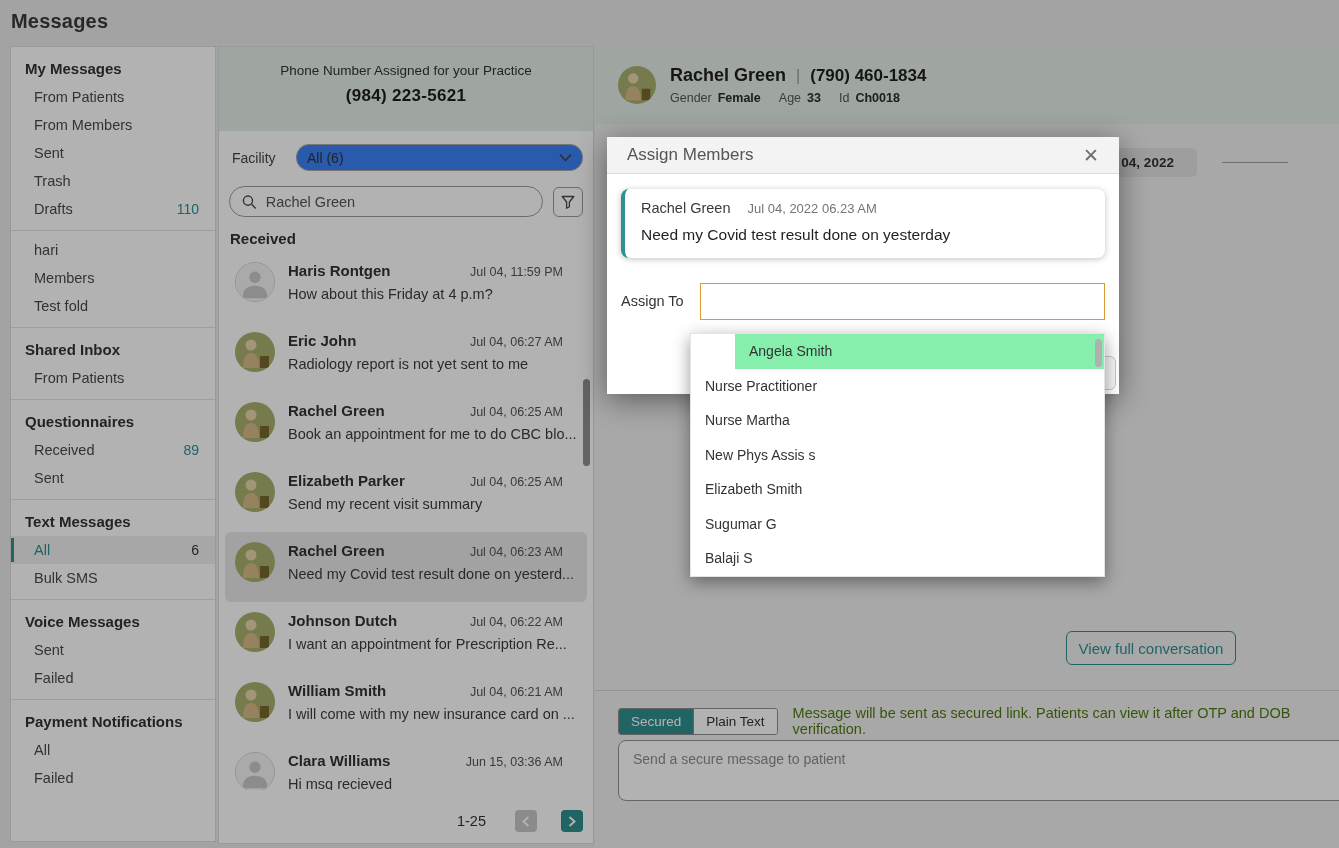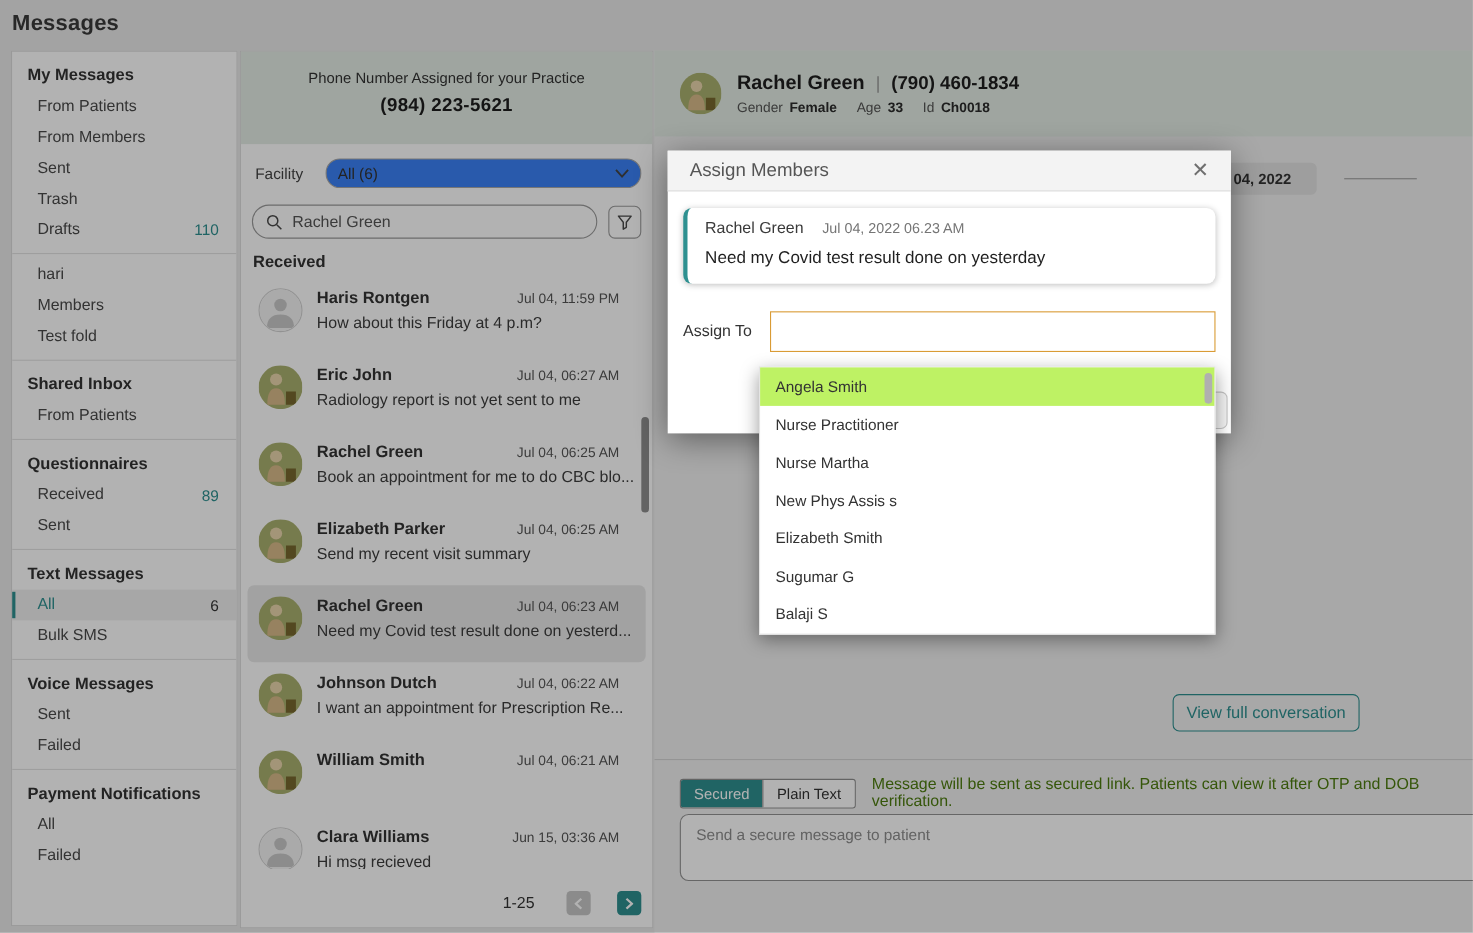--- a/index.html
+++ b/index.html
@@ -91,21 +91,21 @@
   .quote-top { display:flex; align-items:baseline; gap:17px; }
   .quote-name { font-size:14.5px; color:#3a3a3a; }
   .quote-time { font-size:13px; color:#757575; }
   .quote-text { font-size:15.5px; color:#1f1f1f; margin-top:10px; }
   .assign-row { display:flex; margin-top:25px; }
   .assign-label { width:79px; flex:none; font-size:14.5px; color:#333; padding-top:10px; }
   .assign-input { flex:1; height:37px; border:1px solid #d99b35; background:#fff; outline:none; font-size:14.5px; font-family:inherit; color:#333; padding:0 10px; }
   .assign-btn-sliver { position:absolute; left:413px; top:219px; width:96px; height:34px; border:1px solid #c5c5c5; border-radius:6px; background:#f5f5f5; }
   .dropdown { position:absolute; left:690px; top:333px; width:415px; z-index:21; background:#fff; border:1px solid #e4e4e4; box-shadow:0 5px 16px rgba(0,0,0,.4); }
   .dd-item { height:34.5px; display:flex; align-items:center; padding:0 14px; font-size:14px; color:#333; cursor:pointer; }
-  .dd-item.active { background:#bef264; }
+  .dd-item.active { background:#86efac;margin-left:44px; }
   .dd-scrollbar { position:absolute; right:2px; top:5px; width:7px; height:28px; background:#b0b0b0; border-radius:4px; cursor:pointer; }
 </style>
 </head>
 <body>
 
 <div class="stage">
 
   <div class="page-title">Messages</div>
 
   <div class="sidebar">
@@ -345,20 +345,21 @@
               <circle cx="16" cy="13" r="5.5" fill="#ead6ad"></circle>
               <path d="M8 36Q8 21 16 21q8 0 8 15z" fill="#d9ba8a"></path>
               <path d="M25 24h9v12h-9z" fill="#77672f"></path>
             </svg>
           </span>
         <div class="msg-body">
             <div class="msg-top">
               <span class="msg-name">William Smith</span>
               <span class="msg-time">Jul 04, 06:21 AM</span>
             </div>
+            <div class="msg-preview">I will come with my new insurance card on ...</div>
           </div>
       </div>
 
       <div class="msg-item">
         <span class="avatar generic">
             <svg viewBox="0 0 40 40">
               <rect width="40" height="40" fill="#f4f4f4"></rect>
               <circle cx="20" cy="15" r="6" fill="#c9c9c9"></circle>
               <path d="M7 37q0-13 13-13t13 13z" fill="#c9c9c9"></path>
             </svg>

